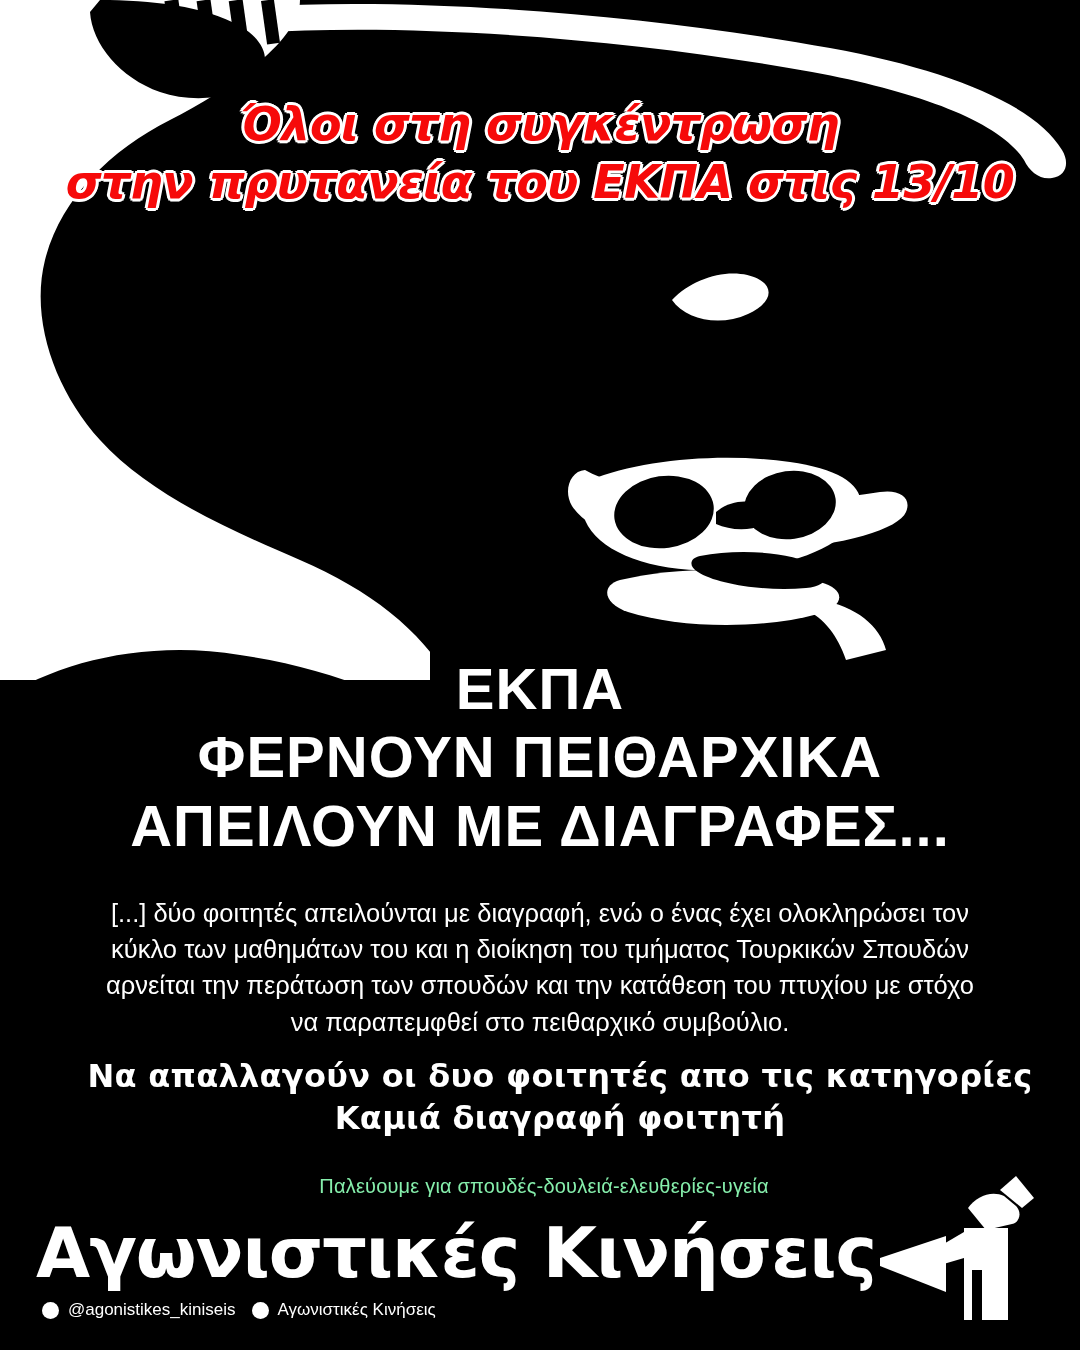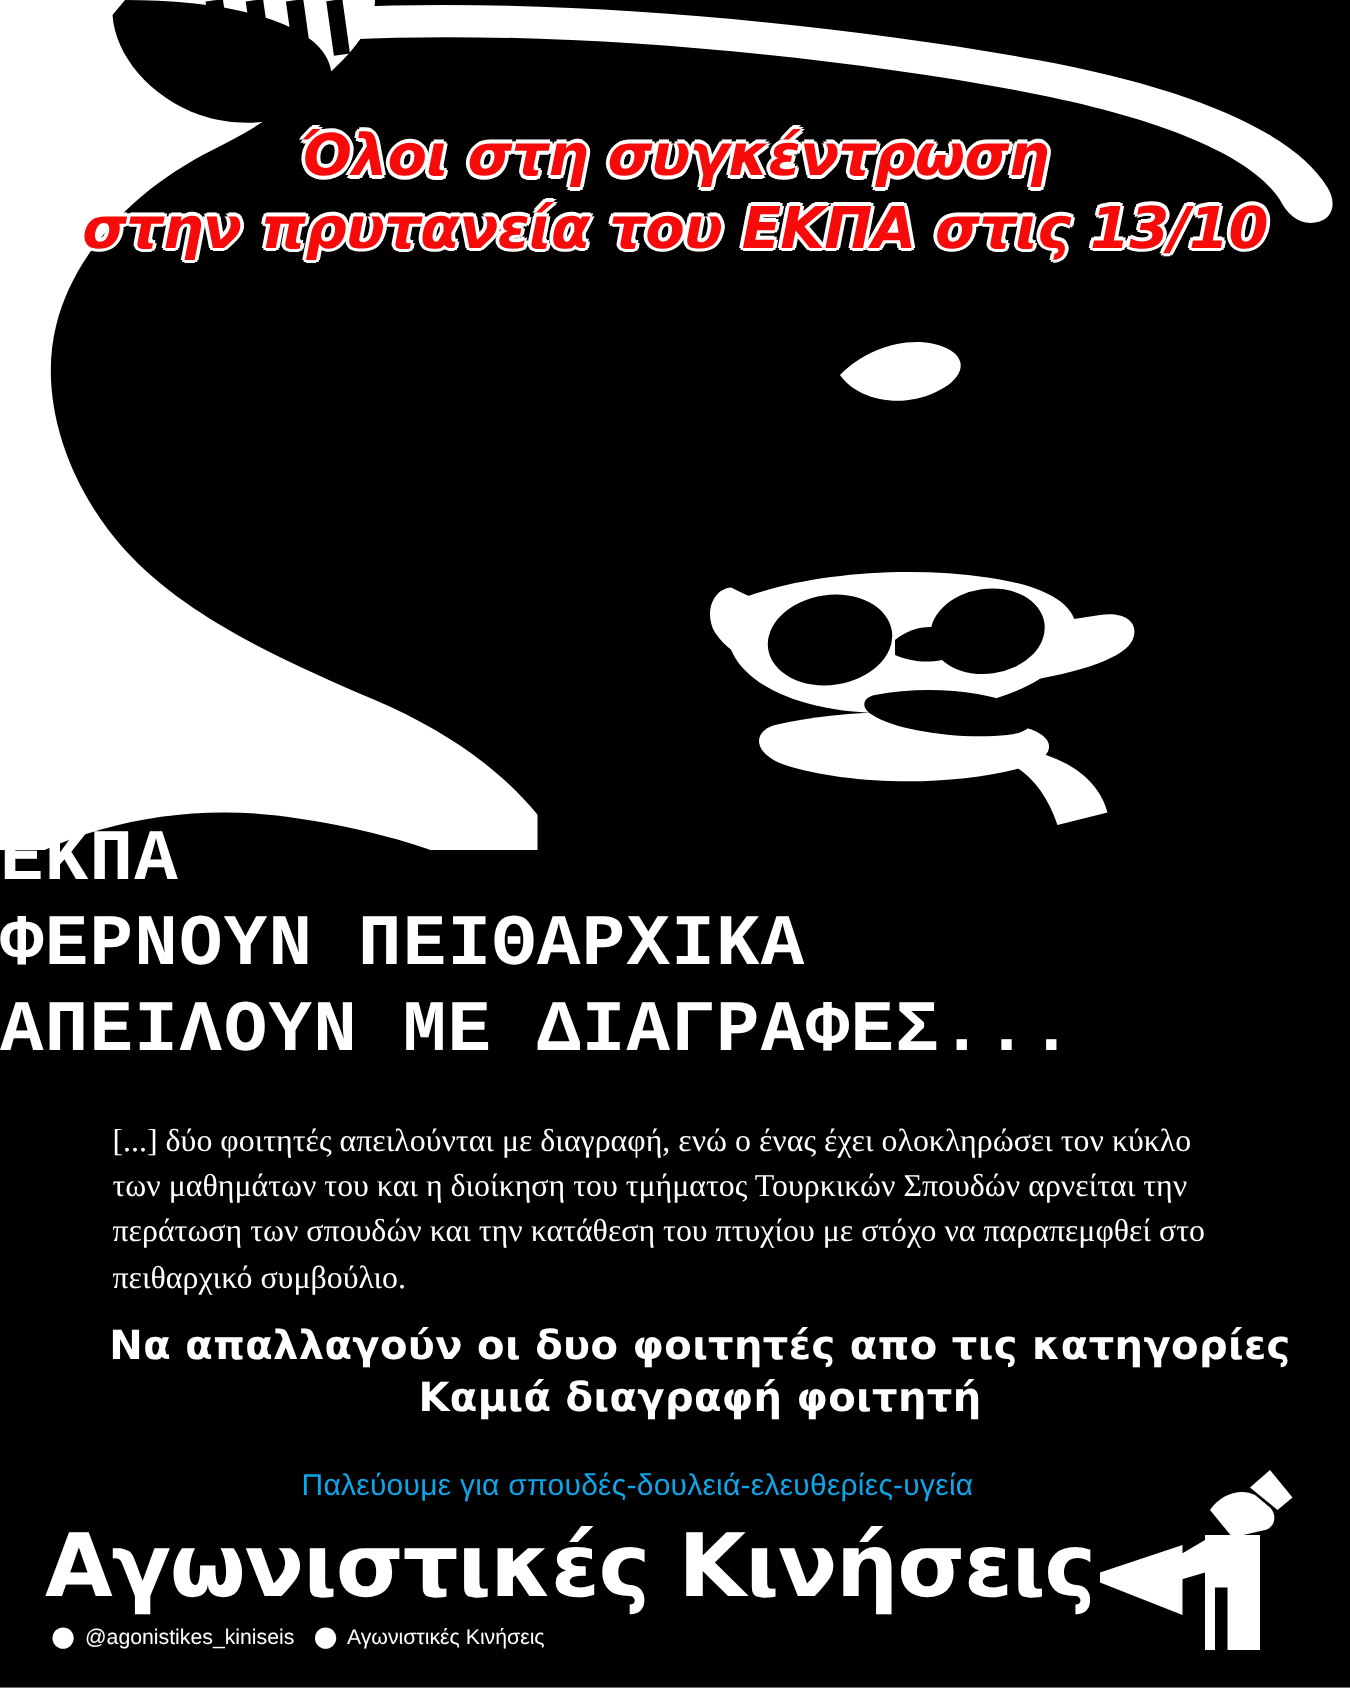--- a/index.html
+++ b/index.html
@@ -52,39 +52,39 @@
       -3px  0   0 #ffffff;
     white-space: pre-line;
   }
 
   
   .headline-main {
     position: absolute;
     top: 655px;
     left: 0;
     width: 1080px;
-    text-align: left;
-    color: #ffffff;
-    font-family: Liberation Mono, monospace;
+    text-align: center;
+    color: #ffffff;
+    font-family: Liberation Sans, sans-serif;
     font-weight: 700;
     font-size: 58px;
     line-height: 1.18;
     letter-spacing: 1px;
     white-space: pre-line;
   }
 
   
   .body-text {
     position: absolute;
     top: 895px;
     left: 90px;
     width: 900px;
-    text-align: left;
-    color: #ffffff;
-    font-family: Liberation Serif, serif;
+    text-align: center;
+    color: #ffffff;
+    font-family: Liberation Sans, sans-serif;
     font-size: 25.5px;
     line-height: 1.42;
   }
 
   
   .demands {
     position: absolute;
     top: 1055px;
     left: 0;
     width: 1080px;
@@ -99,24 +99,25 @@
     padding-left: 20px;
   }
 
   
   .tagline {
     position: absolute;
     top: 1175px;
     left: 0;
     width: 1020px;
     text-align: center;
-    color: #0ea5e9;
+    color: #86efac;
     font-family: "Liberation Sans", sans-serif;
-    font-size: 24px;
+    font-size: 20px;
     letter-spacing: 0.2px;
+    padding-left: 34px;
   }
   .org-name {
     position: absolute;
     top: 1218px;
     left: 36px;
     width: 880px;
     text-align: left;
     color: #ffffff;
     font-family: "DejaVu Sans", sans-serif;
     font-weight: 700;

